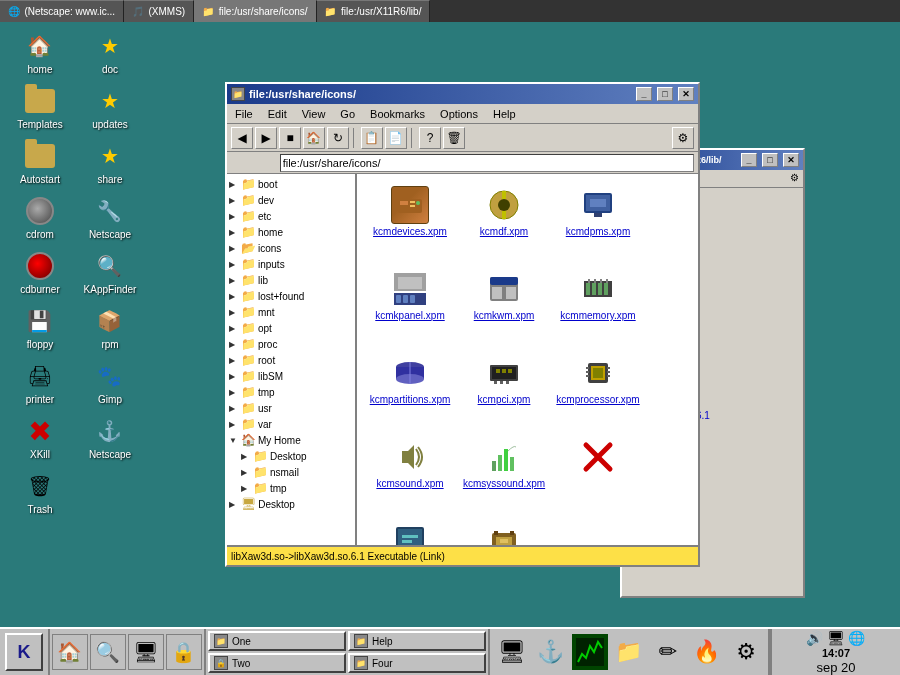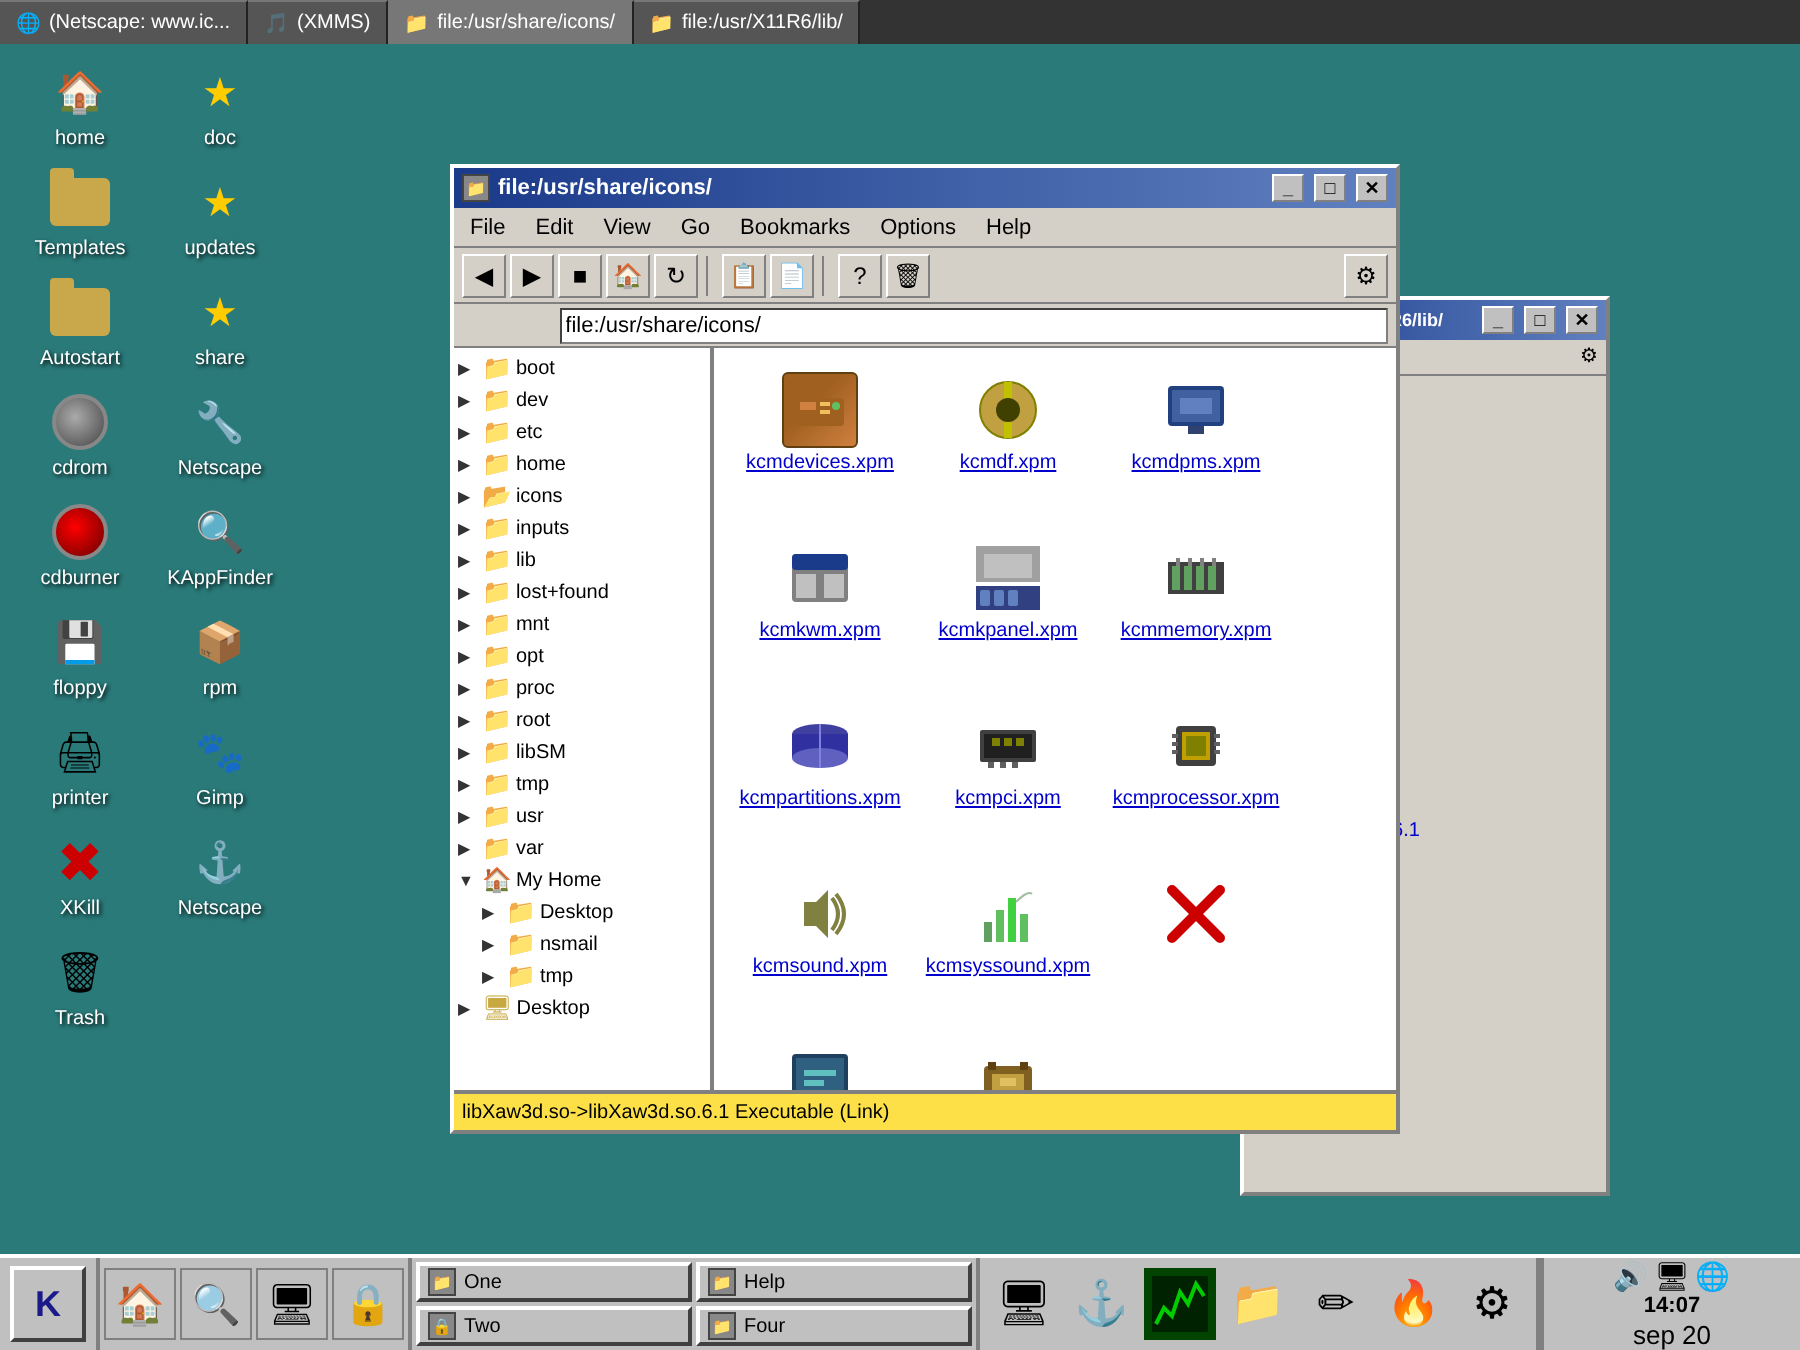--- a/index.html
+++ b/index.html
@@ -753,40 +753,40 @@
               <rect x="4" y="6" width="24" height="16" fill="#4060a0"></rect>
               <rect x="8" y="10" width="16" height="8" fill="#6080c0"></rect>
               <rect x="12" y="24" width="8" height="4" fill="#304070"></rect>
             </svg>
         </div>
         <div class="file-label">kcmdpms.xpm</div>
       </div>
       <div class="file-item">
         <div class="file-icon-img xpm-box">
           <svg width="32" height="32" viewBox="0 0 32 32">
-              <rect x="2" y="4" width="28" height="24" rx="2" fill="#808080"></rect>
-              <rect x="2" y="4" width="28" height="8" rx="2" fill="#1a3a8a"></rect>
-              <rect x="4" y="14" width="10" height="12" fill="#c0c0c0"></rect>
-              <rect x="18" y="14" width="10" height="12" fill="#c0c0c0"></rect>
-            </svg>
-        </div>
-        <div class="file-label">kcmkwm.xpm</div>
-      </div>
-      <div class="file-item">
-        <div class="file-icon-img xpm-box">
-          <svg width="32" height="32" viewBox="0 0 32 32">
               <rect x="0" y="20" width="32" height="12" fill="#304080"></rect>
               <rect x="2" y="22" width="5" height="8" rx="1" fill="#6080c0"></rect>
               <rect x="9" y="22" width="5" height="8" rx="1" fill="#6080c0"></rect>
               <rect x="16" y="22" width="5" height="8" rx="1" fill="#6080c0"></rect>
               <rect x="0" y="0" width="32" height="18" fill="#a0a0a0"></rect>
               <rect x="4" y="4" width="24" height="12" fill="#c0c0c0"></rect>
             </svg>
         </div>
         <div class="file-label">kcmkpanel.xpm</div>
+      </div>
+      <div class="file-item">
+        <div class="file-icon-img xpm-box">
+          <svg width="32" height="32" viewBox="0 0 32 32">
+              <rect x="2" y="4" width="28" height="24" rx="2" fill="#808080"></rect>
+              <rect x="2" y="4" width="28" height="8" rx="2" fill="#1a3a8a"></rect>
+              <rect x="4" y="14" width="10" height="12" fill="#c0c0c0"></rect>
+              <rect x="18" y="14" width="10" height="12" fill="#c0c0c0"></rect>
+            </svg>
+        </div>
+        <div class="file-label">kcmkwm.xpm</div>
       </div>
       <div class="file-item">
         <div class="file-icon-img xpm-box">
           <svg width="32" height="32" viewBox="0 0 32 32">
               <rect x="2" y="8" width="28" height="16" fill="#404040"></rect>
               <rect x="4" y="10" width="4" height="12" fill="#60a060"></rect>
               <rect x="10" y="10" width="4" height="12" fill="#60a060"></rect>
               <rect x="16" y="10" width="4" height="12" fill="#60a060"></rect>
               <rect x="22" y="10" width="4" height="12" fill="#60a060"></rect>
               <rect x="6" y="6" width="2" height="4" fill="#808080"></rect>

